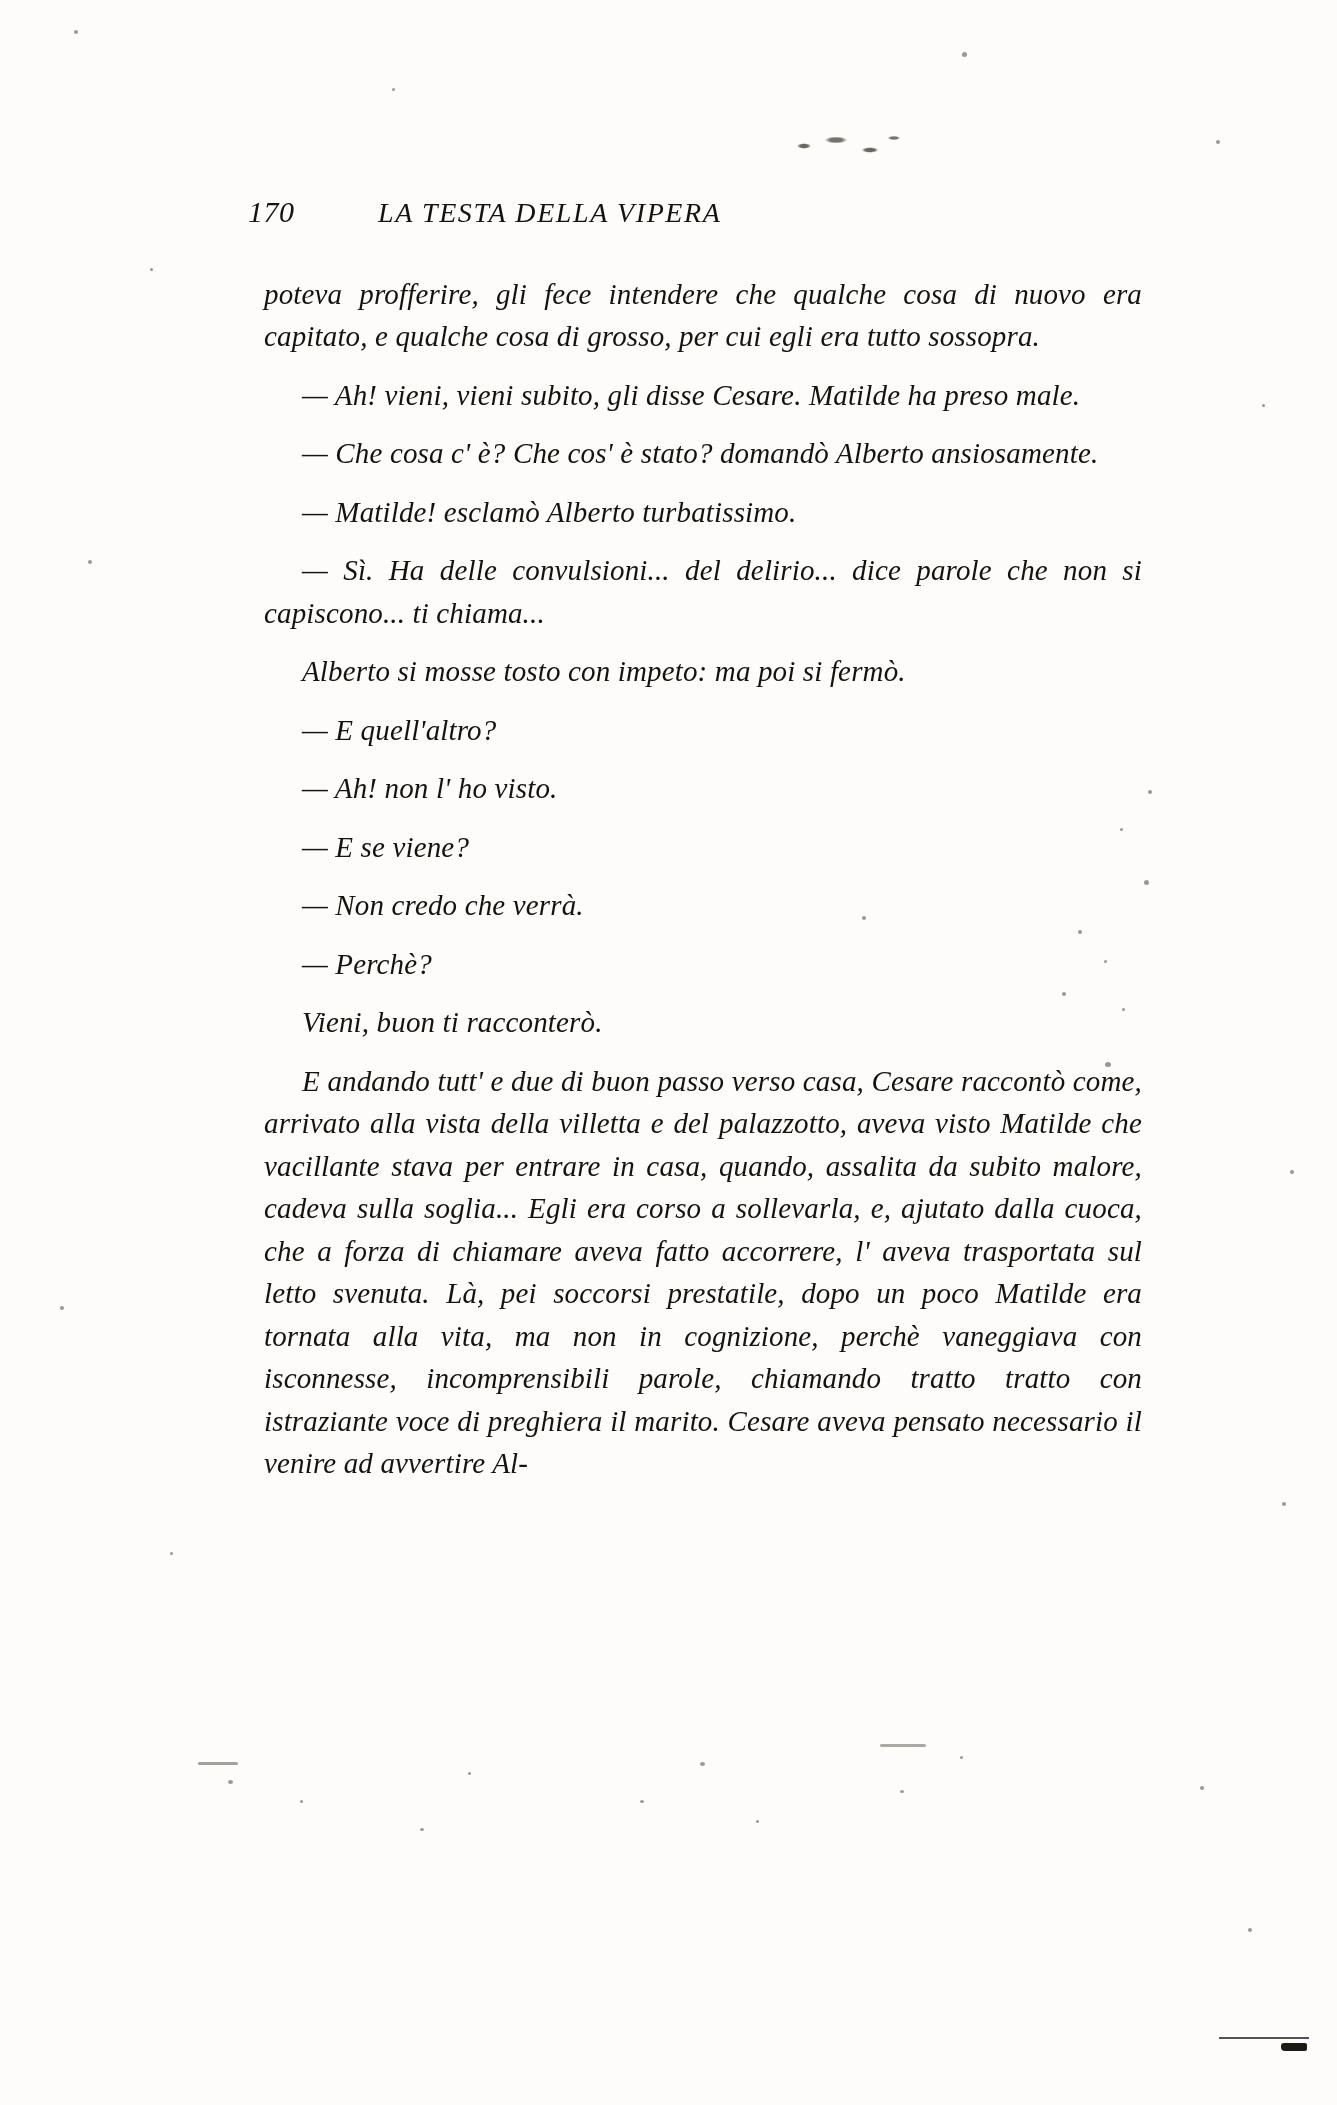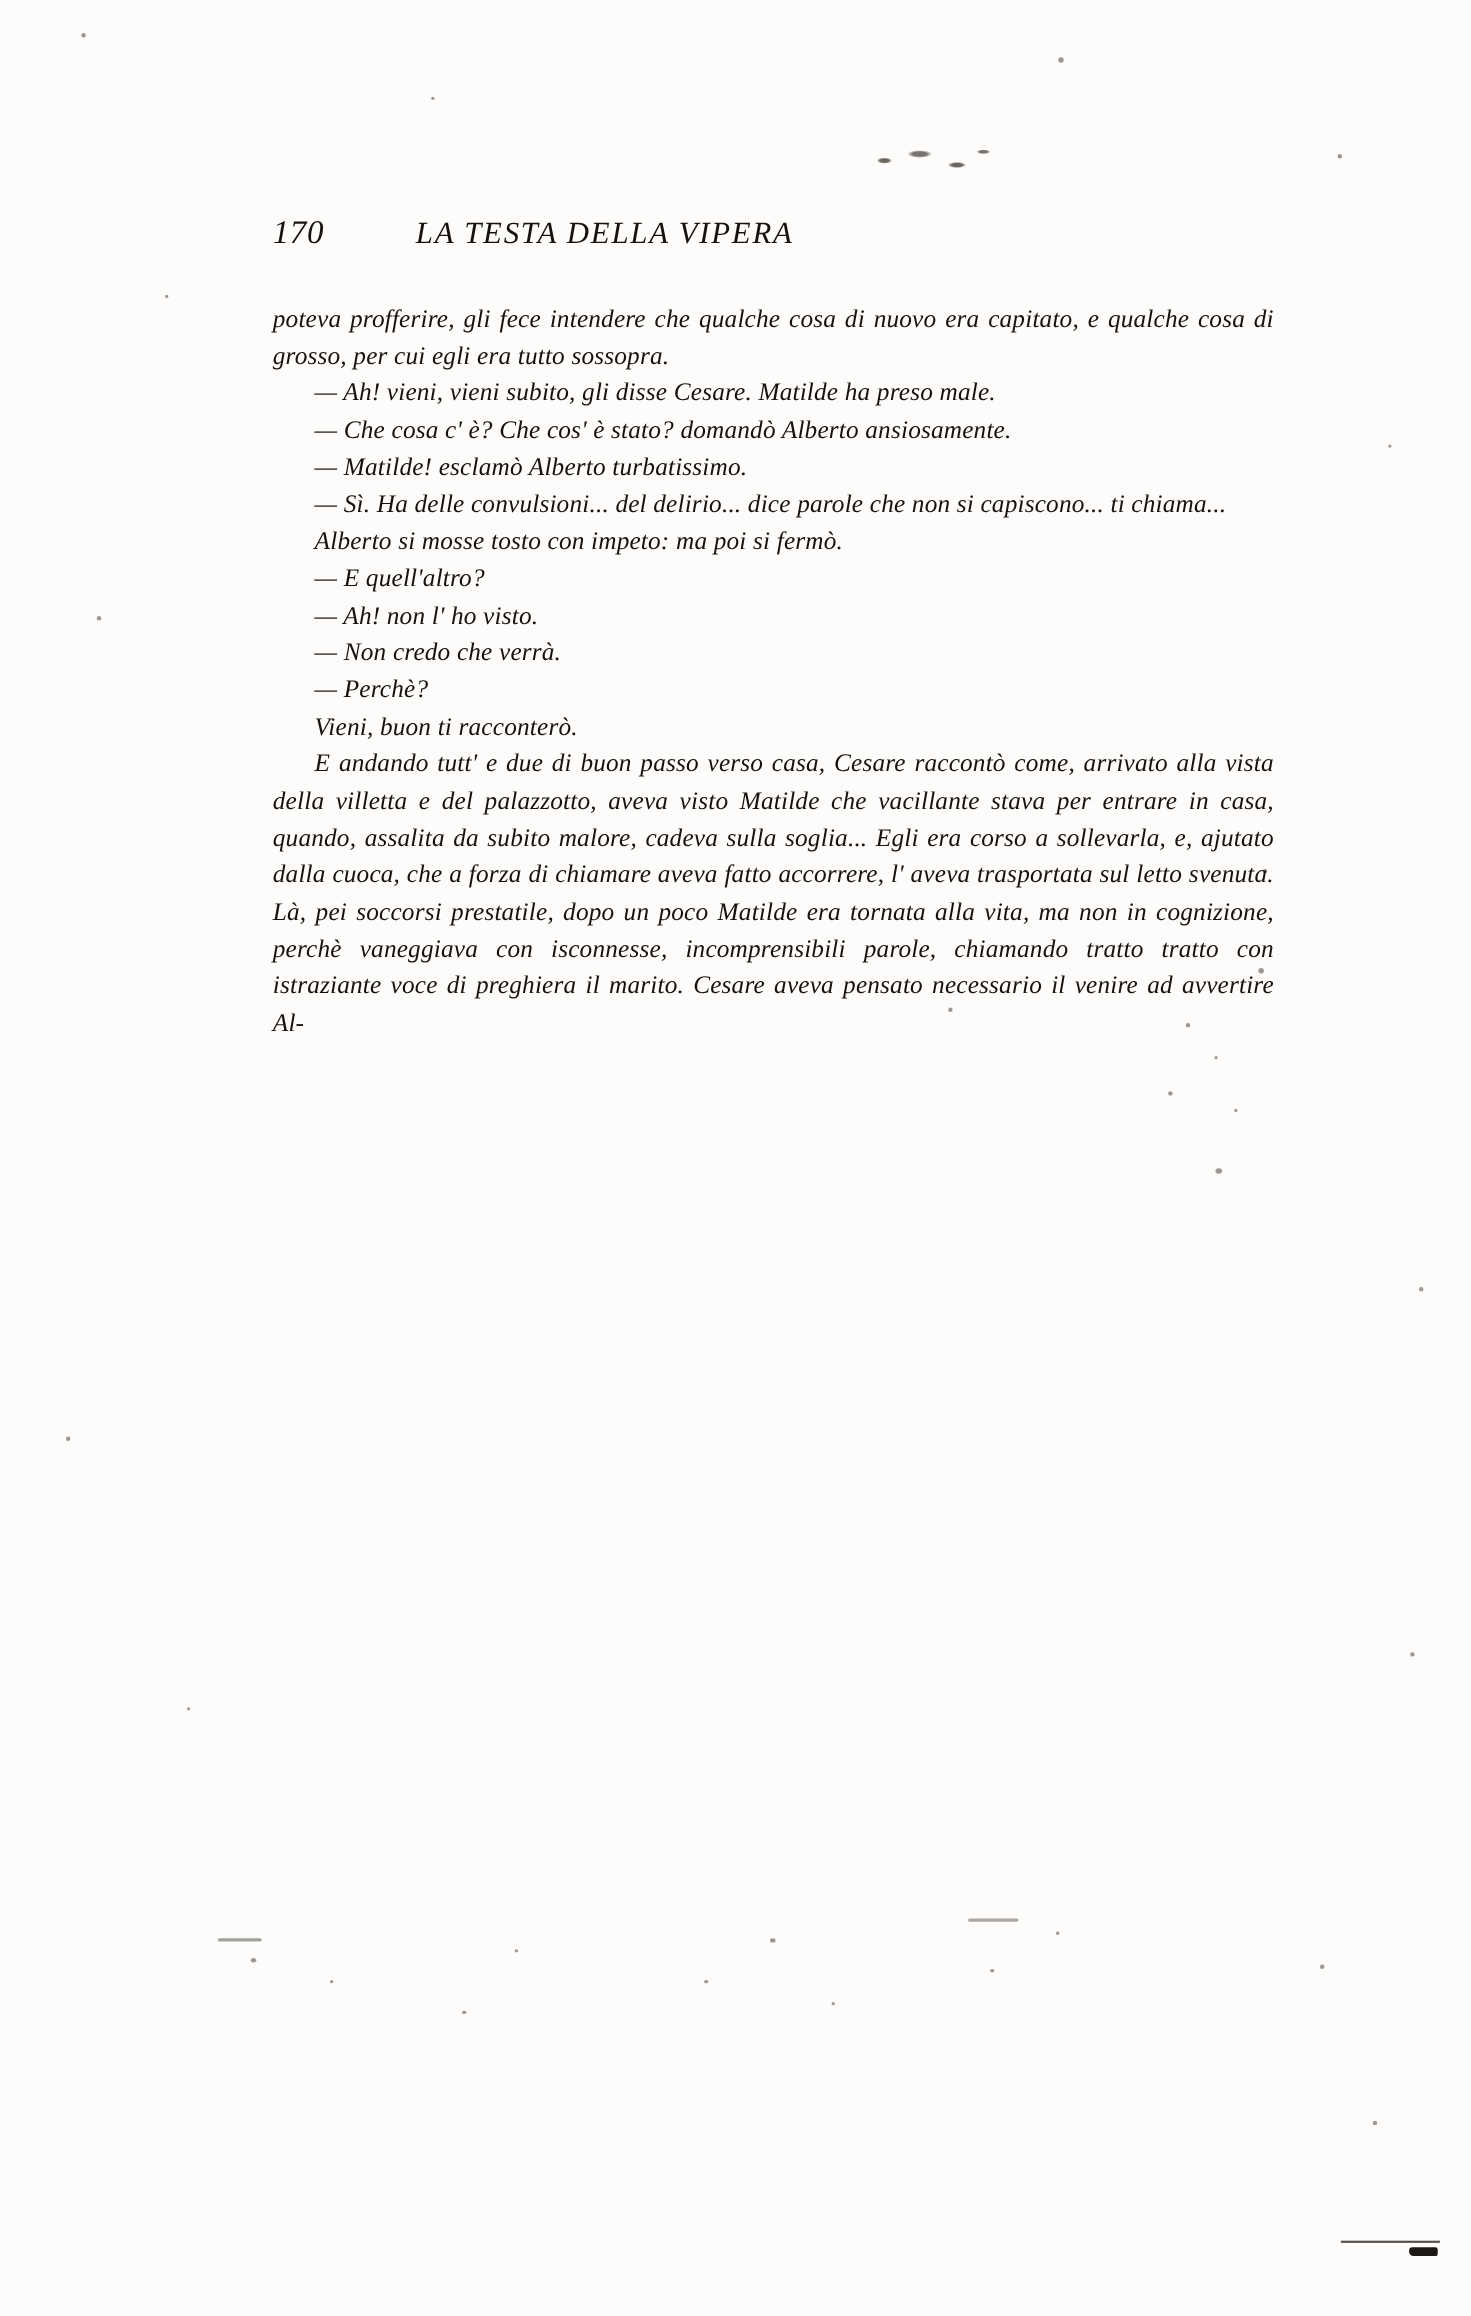--- a/index.html
+++ b/index.html
@@ -46,22 +46,22 @@
     width: 130px;
     flex: none;
   }
   .running-head {
     font-size: 28px;
     letter-spacing: 1.6px;
     font-variant: small-caps;
     text-transform: uppercase;
   }
   p {
-    margin: 0;
-    font-size: 23px;
+    margin: 16px;
+    font-size: 29px;
     line-height: 1.465;
     text-align: justify;
     text-justify: inter-word;
     letter-spacing: 0.15px;
   }
   p.indent {
     text-indent: 38px;
   }
   p.dash {
     text-indent: 38px;
@@ -160,20 +160,21 @@
     </div>
 
     <p>poteva profferire, gli fece intendere che qualche cosa di nuovo era capitato, e qualche cosa di grosso, per cui egli era tutto sossopra.</p>
     <p class="dash">— Ah! vieni, vieni subito, gli disse Cesare. Matilde ha preso male.</p>
     <p class="dash">— Che cosa c' è? Che cos' è stato? domandò Alberto ansiosamente.</p>
     <p class="dash">— Matilde! esclamò Alberto turbatissimo.</p>
     <p class="dash">— Sì. Ha delle convulsioni... del delirio... dice parole che non si capiscono... ti chiama...</p>
     <p class="indent">Alberto si mosse tosto con impeto: ma poi si fermò.</p>
     <p class="dash">— E quell'altro?</p>
     <p class="dash">— Ah! non l' ho visto.</p>
+    <p class="dash">— E se viene?</p>
     <p class="dash">— Non credo che verrà.</p>
     <p class="dash">— Perchè?</p>
     <p class="indent">Vieni, buon ti racconterò.</p>
     <p class="indent">E andando tutt' e due di buon passo verso casa, Cesare raccontò come, arrivato alla vista della villetta e del palazzotto, aveva visto Matilde che vacillante stava per entrare in casa, quando, assalita da subito malore, cadeva sulla soglia... Egli era corso a sollevarla, e, ajutato dalla cuoca, che a forza di chiamare aveva fatto accorrere, l' aveva trasportata sul letto svenuta. Là, pei soccorsi prestatile, dopo un poco Matilde era tornata alla vita, ma non in cognizione, perchè vaneggiava con isconnesse, incomprensibili parole, chiamando tratto tratto con istraziante voce di preghiera il marito. Cesare aveva pensato necessario il venire ad avvertire Al-</p>
 
   </div>
 
   <div class="corner-mark">
     <div class="ln"></div>
     <div class="blob"></div>

